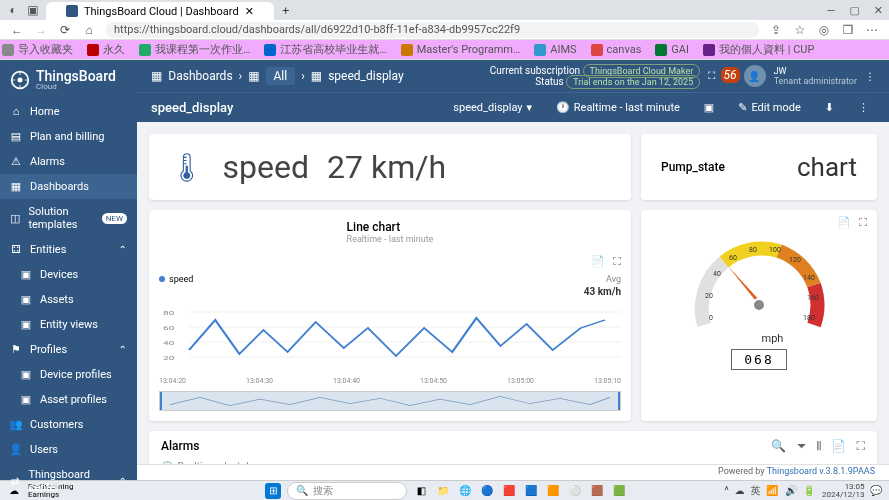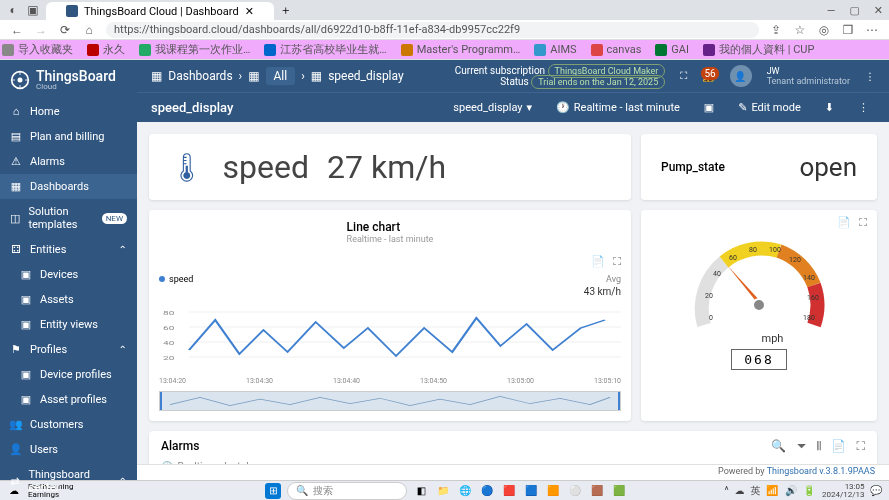--- a/index.html
+++ b/index.html
@@ -26,25 +26,25 @@
 .nav-item.active { background: #3c6490; }
 .nav-item .ic { width: 12px; height: 12px; display: inline-flex; align-items: center; justify-content: center; font-size: 11px; }
 .nav-badge { background: #fff; color: #305680; font-size: 8px; padding: 1px 4px; border-radius: 8px; margin-left: auto; }
 .nav-chev { margin-left: auto; font-size: 10px; }
 .nav-sub { padding-left: 20px; }
 
 .main { flex: 1; background: #f0f2f5; display: flex; flex-direction: column; overflow: hidden; }
 .topbar { background: #305680; color: #fff; height: 32px; display: flex; align-items: center; padding: 0 14px; gap: 10px; }
 .crumb { display: flex; align-items: center; gap: 6px; font-size: 12px; }
 .crumb-chip { background: #3c6490; padding: 2px 8px; border-radius: 3px; }
-.top-right { margin-left: auto; display: flex; align-items: center; gap: 15px; font-size: 10px; }
+.top-right { margin-left: auto; display: flex; align-items: center; gap: 8px; font-size: 10px; }
 .sub-badge { border: 1px solid #7fa070; color: #b8e0a8; padding: 1px 6px; border-radius: 10px; font-size: 9px; }
 .avatar { width: 22px; height: 22px; border-radius: 50%; background: #7090b0; display: flex; align-items: center; justify-content: center; }
 .bell-wrap { position: relative; }
-.bell-badge { position: absolute; top: -4px; right: -4px; background: #c2410c; color: #fff; font-size: 10px; padding: 1px 3px; border-radius: 6px; }
+.bell-badge { position: absolute; top: -4px; right: -4px; background: #c2410c; color: #fff; font-size: 12px; padding: 1px 3px; border-radius: 6px; font-style: italic; }
 
 .titlebar { background: #305680; color: #fff; height: 30px; display: flex; align-items: center; padding: 0 14px; gap: 10px; border-top: 1px solid #406490; }
 .title-txt { font-size: 13px; font-weight: 500; }
 .title-right { margin-left: auto; display: flex; align-items: center; gap: 12px; font-size: 11px; }
 .tr-btn { display: flex; align-items: center; gap: 4px; padding: 3px 6px; }
 
 .content { flex: 1; padding: 12px; overflow: auto; display: grid; grid-template-columns: 1fr 1fr 1fr; gap: 10px; grid-auto-rows: min-content; }
 .card { background: #fff; border-radius: 4px; box-shadow: 0 1px 3px rgba(0,0,0,0.1); padding: 10px; }
 .speed-card { grid-column: 1 / 3; display: flex; align-items: center; gap: 18px; padding: 14px 20px; }
 .thermo { color: #3060a0; font-size: 28px; }
@@ -55,21 +55,21 @@
 .pump-val { font-size: 26px; color: #333; }
 
 .chart-card { grid-column: 1 / 3; }
 .chart-head { display: flex; align-items: center; gap: 11px; flex-direction: column; }
 .chart-title { font-size: 12px; font-weight: 500; }
 .chart-sub { font-size: 9px; color: #999; }
 .chart-ic { margin-left: auto; display: flex; gap: 8px; color: #666; font-size: 11px; }
 .chart-legend { display: flex; align-items: center; gap: 4px; font-size: 9px; margin-top: 6px; }
 .leg-dot { width: 6px; height: 6px; border-radius: 50%; background: #4080d0; }
 .chart-avg-lbl { margin-left: auto; font-size: 9px; color: #888; }
-.chart-avg-val { font-size: 10px; color: #333; font-weight: 400; }
+.chart-avg-val { font-size: 10px; color: #333; font-weight: 700; }
 .chart-svg { width: 100%; height: 70px; margin-top: 4px; }
 .chart-axis-lbls { display: flex; justify-content: space-between; font-size: 7px; color: #888; margin-top: 2px; }
 .chart-brush { width: 100%; height: 20px; border: 1px solid #ccc; margin-top: 6px; background: #f8f8f8; position: relative; }
 .brush-sel { position: absolute; left: 0; right: 0; top: 0; bottom: 0; background: rgba(100,150,200,0.2); border-left: 2px solid #4080d0; border-right: 2px solid #4080d0; }
 
 .gauge-card { grid-column: 3; display: flex; flex-direction: column; align-items: center; position: relative; }
 .gauge-ic { position: absolute; top: 6px; right: 10px; display: flex; gap: 8px; color: #666; font-size: 11px; }
 .gauge-svg { width: 160px; height: 130px; }
 .gauge-unit { font-size: 11px; color: #333; margin-top: -18px; margin-left: 27px; }
 .gauge-readout { border: 1px solid #666; padding: 2px 12px; font-family: monospace; font-size: 13px; margin-top: 4px; letter-spacing: 2px; }
@@ -308,21 +308,21 @@
 
     <div class="content">
       <div class="card speed-card">
         <span class="thermo">🌡</span>
         <span class="speed-lbl">speed</span>
         <span class="speed-val">27 km/h</span>
       </div>
 
       <div class="card pump-card">
         <span class="pump-lbl">Pump_state</span>
-        <span class="pump-val">open</span>
+        <span class="pump-val">chart</span>
       </div>
 
       <div class="card chart-card">
         <div class="chart-head">
           <div>
             <div class="chart-title">Line chart</div>
             <div class="chart-sub">Realtime - last minute</div>
           </div>
           <div class="chart-ic">
             <span>📄</span>

